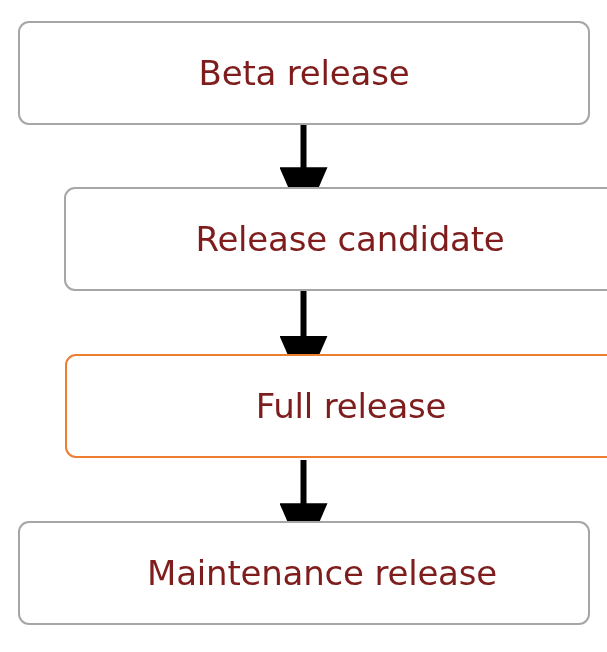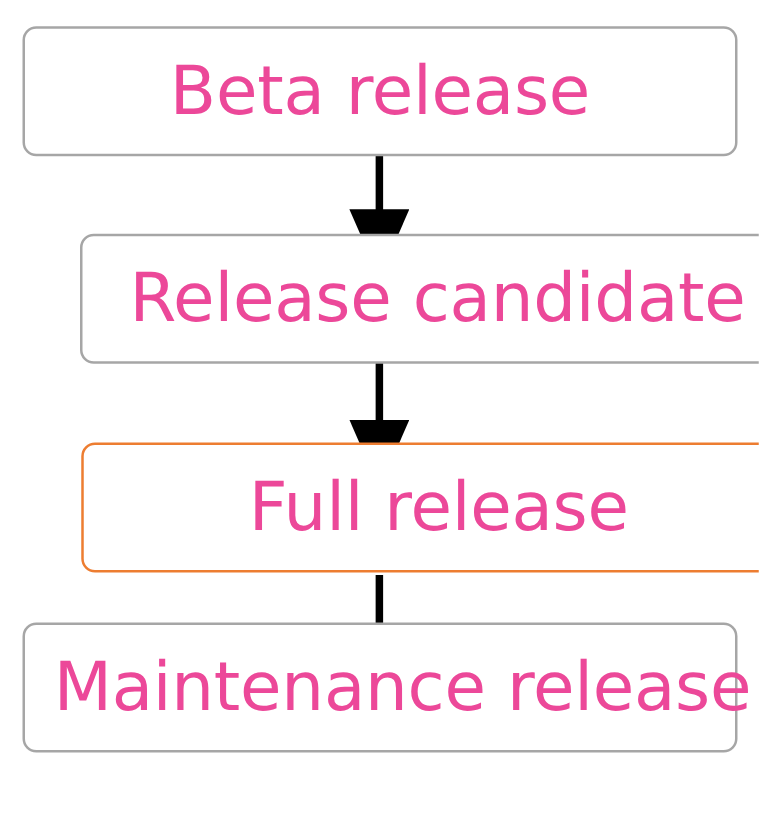--- a/index.html
+++ b/index.html
@@ -33,31 +33,31 @@
     align-items: center;
     justify-content: center;
   }
   .node-default {
     border: 2.5px solid #a6a6a6;
   }
   .node-highlight {
     border: 2.5px solid #ed7d31;
   }
   .node-label {
-    font-size: 54px;
+    font-size: 34px;
     line-height: 1;
-    color: #ec4899;
+    color: #7f1d1d;
     letter-spacing: -0.2px;
     white-space: nowrap;
     text-align: center;
   }
   #node-beta-release   { top: 21px; }
   #node-release-candidate { top: 187px; margin-left: 46px; }
   #node-full-release   { top: 354px; margin-left: 47px; }
-  #node-maintenance-release { top: 498px; padding-left: 36px; }
+  #node-maintenance-release { top: 521px; padding-left: 36px; }
 
   .connector {
     position: absolute;
     left: 0;
     top: 0;
     width: 607px;
     height: 652px;
     pointer-events: none;
   }
 </style>

